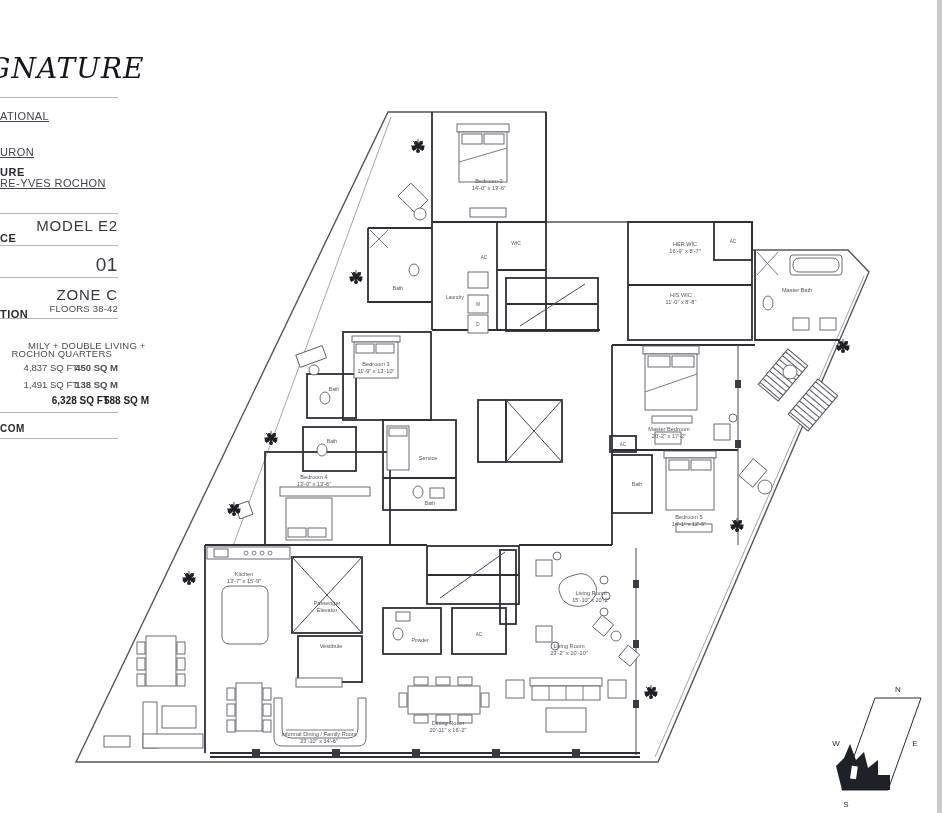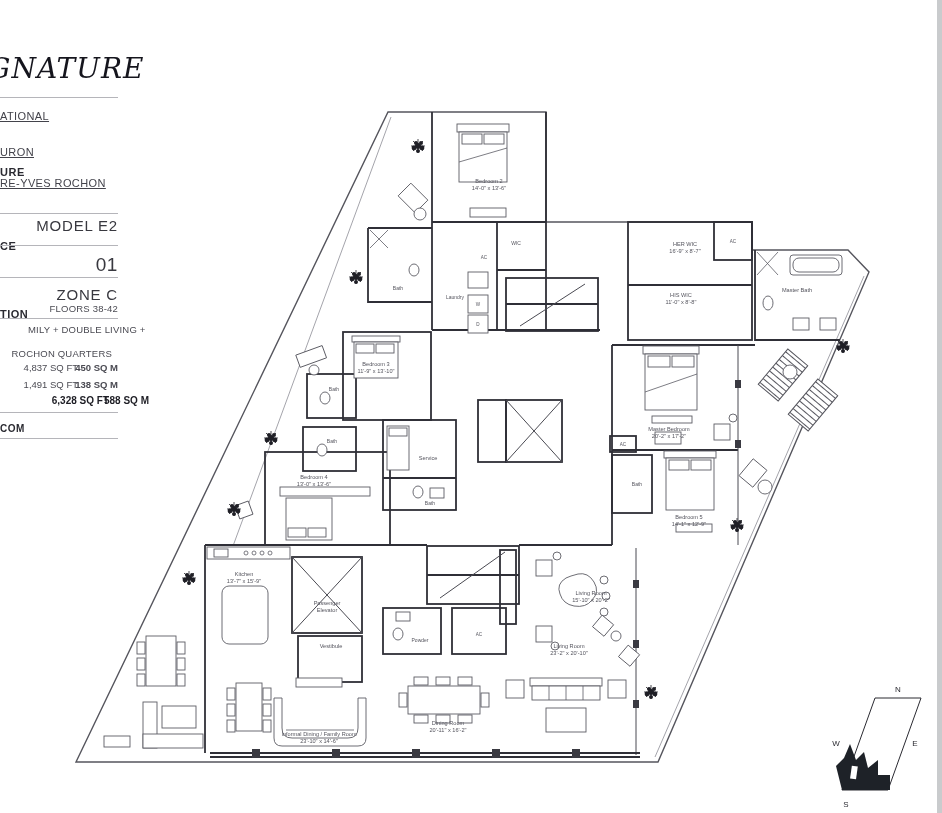--- a/index.html
+++ b/index.html
@@ -44,30 +44,30 @@
 
   
   <div id="sidebar">
     <div class="brand">IGNATURE</div>
     <div class="hr" style="top:97px"></div>
     <div class="ln t11" style="top:110px">ATIONAL</div>
     <div class="ln t11" style="top:146px">URON</div>
     <div class="ln tag" style="top:166px">URE</div>
     <div class="ln t11" style="top:177px">RE-YVES ROCHON</div>
     <div class="hr" style="top:213px"></div>
-    <div class="ln tag" style="top:240px">CE</div>
+    <div class="ln tag" style="top:232px">CE</div>
     <div class="rn big" style="top:217px">MODEL E2</div>
     <div class="hr" style="top:245px"></div>
     <div class="rn mid" style="top:254px">01</div>
     <div class="hr" style="top:277px"></div>
     <div class="rn big" style="top:286px">ZONE C</div>
     <div class="rn t95" style="top:303px">FLOORS 38-42</div>
     <div class="hr" style="top:318px"></div>
     <div class="ln tag" style="top:308px">TION</div>
-    <div class="ln t95" style="top:324px">MILY + DOUBLE LIVING +</div>
+    <div class="ln t95" style="top:340px">MILY + DOUBLE LIVING +</div>
     <div class="rn t95" style="top:348px;right:10px">ROCHON QUARTERS</div>
     <div class="area-row" style="top:362px">
       <span class="sqft">4,837 SQ FT</span>
       <span class="sqm">450 SQ M</span>
     </div>
     <div class="area-row" style="top:379px">
       <span class="sqft">1,491 SQ FT</span>
       <span class="sqm">138 SQ M</span>
     </div>
     <div class="area-row bold" style="top:395px">

